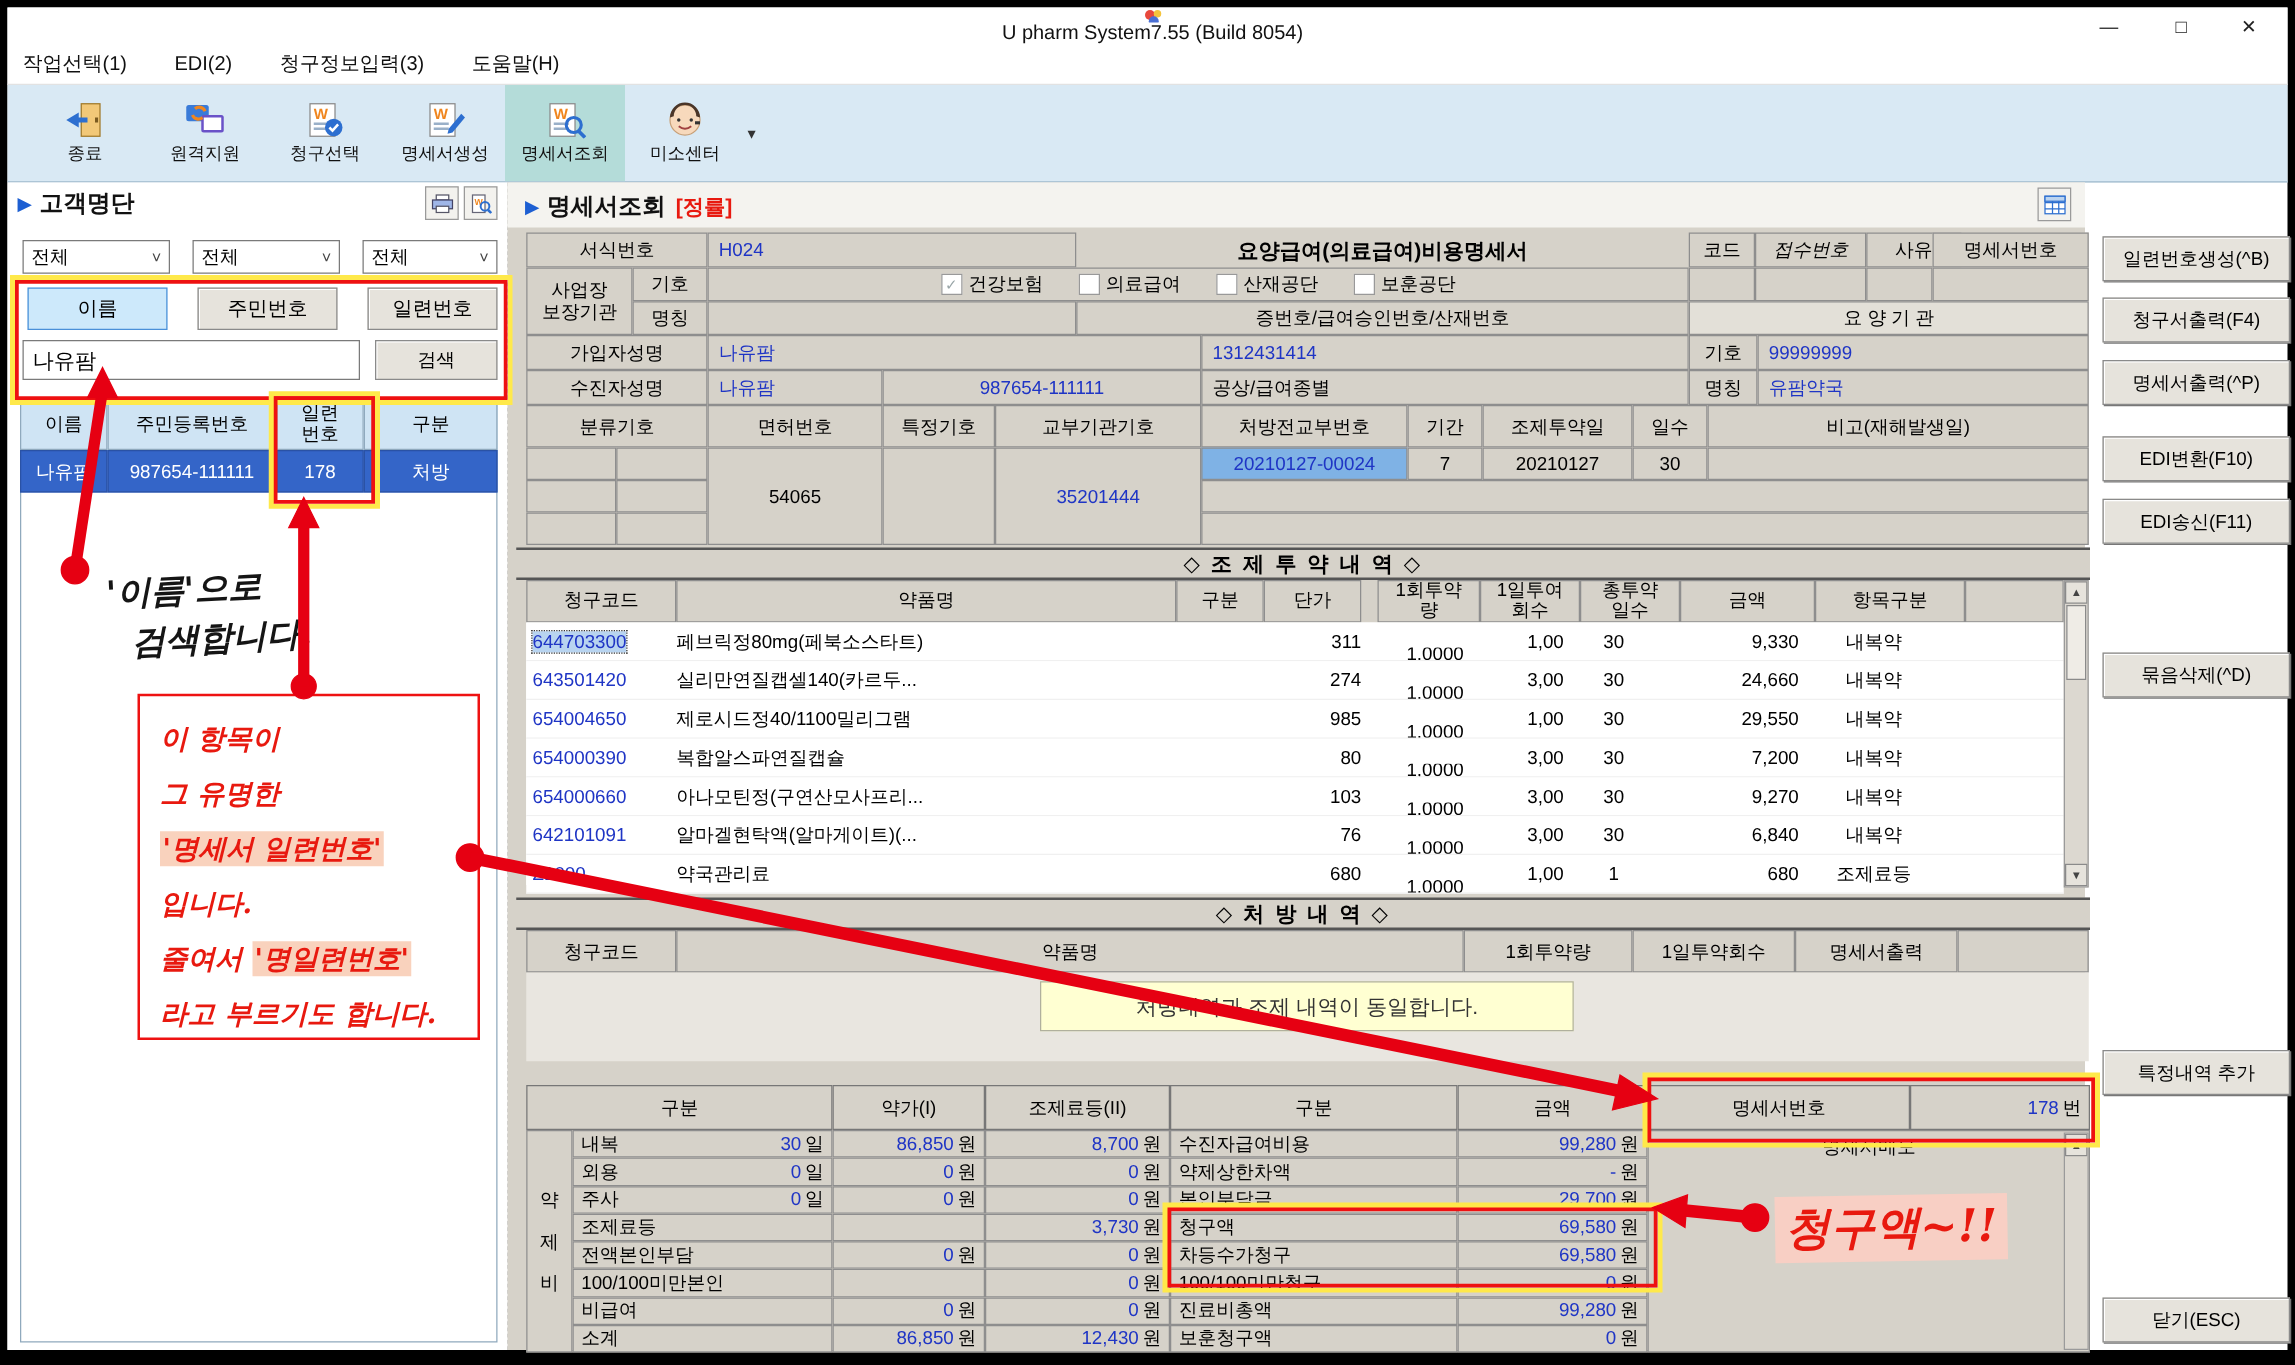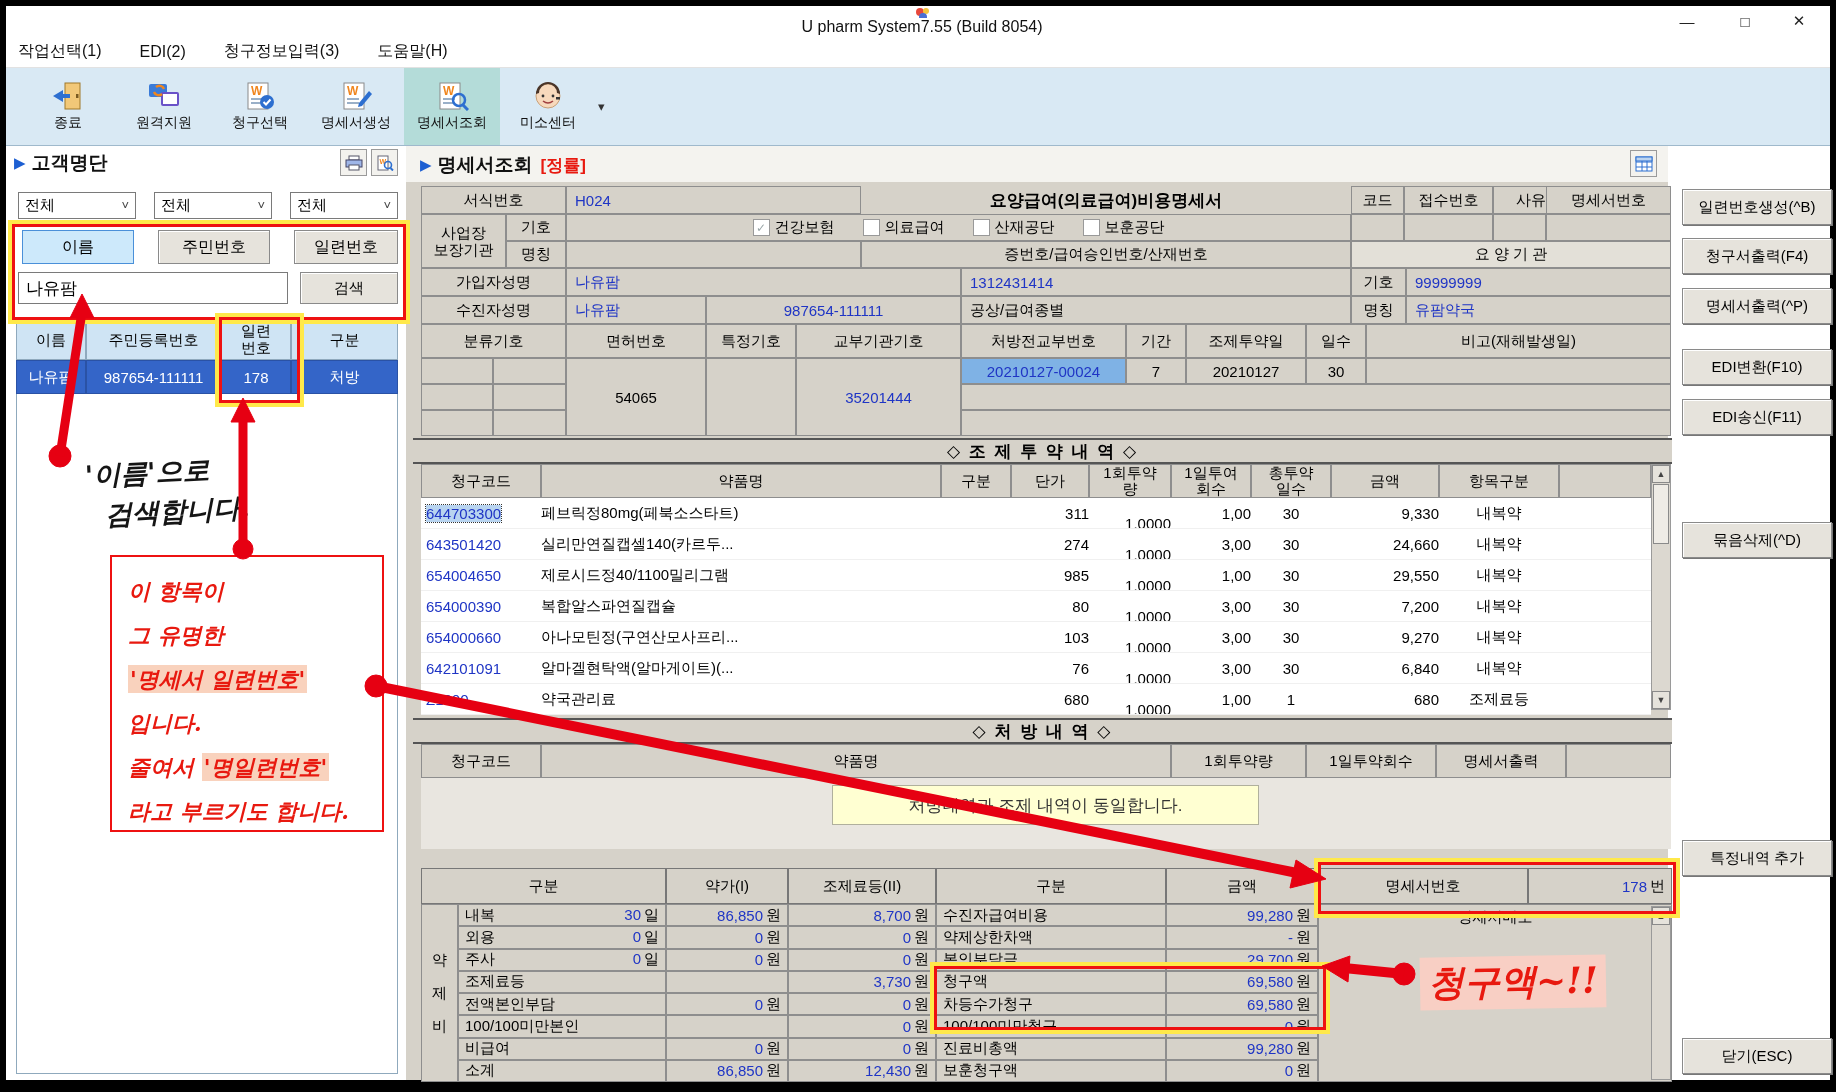--- a/index.html
+++ b/index.html
@@ -264,21 +264,21 @@
           <rect x="1" y="1" width="16" height="4" fill="#bcd4f0" stroke="#2d6fd0"></rect>
         </svg>
       </div>
     </div>
   </div>
 
   <div class="fc" style="left:415px;top:180px;width:145px;height:28px;">서식번호</div>
   <div class="fc l v" style="left:560px;top:180px;width:295px;height:28px;">H024</div>
   <div class="fc title" style="left:855px;top:180px;width:490px;height:28px;border:none;background:transparent;">요양급여(의료급여)비용명세서</div>
   <div class="fc" style="left:1345px;top:180px;width:53px;height:28px;">코드</div>
-  <div class="fc" style="left:1398px;top:180px;width:89px;height:28px;">접수번호</div>
+  <div class="fc" style="left:1398px;top:180px;width:89px;height:28px;font-style:italic;">접수번호</div>
   <div class="fc" style="left:1487px;top:180px;width:76px;height:28px;">사유</div>
   <div class="fc" style="left:1540px;top:180px;width:125px;height:28px;">명세서번호</div>
 
   <div class="fc" style="left:415px;top:208px;width:85px;height:54px;flex-direction:column;line-height:17px;">
     <span>사업장</span>
     <span>보장기관</span>
   </div>
   <div class="fc" style="left:500px;top:208px;width:60px;height:27px;">기호</div>
   <div class="fc" style="left:560px;top:208px;width:785px;height:27px;justify-content:center;">
     <span class="cbitem">
@@ -347,21 +347,21 @@
   <div class="fc" style="left:1360px;top:352px;width:305px;height:26px;"></div>
   <div class="fc" style="left:955px;top:378px;width:710px;height:26px;"></div>
   <div class="fc" style="left:955px;top:404px;width:710px;height:26px;"></div>
 
   <div class="band" style="left:407px;top:432px;width:1259px;height:26px;">◇ 조 제 투 약 내 역 ◇</div>
   <div style="position:absolute;left:415px;top:458px;width:1230px;height:34px;display:flex;">
     <div class="dh" style="width:120px;">청구코드</div>
     <div class="dh" style="width:400px;">약품명</div>
     <div class="dh" style="width:70px;">구분</div>
     <div class="dh" style="width:78px;">단가</div>
-    <div class="dh" style="width:82px;">
+    <div class="dh" style="width:82px;margin-left:13px;">
       <span>1회투약</span>
       <span>량</span>
     </div>
     <div class="dh" style="width:80px;">
       <span>1일투여</span>
       <span>회수</span>
     </div>
     <div class="dh" style="width:80px;">
       <span>총투약</span>
       <span>일수</span>

